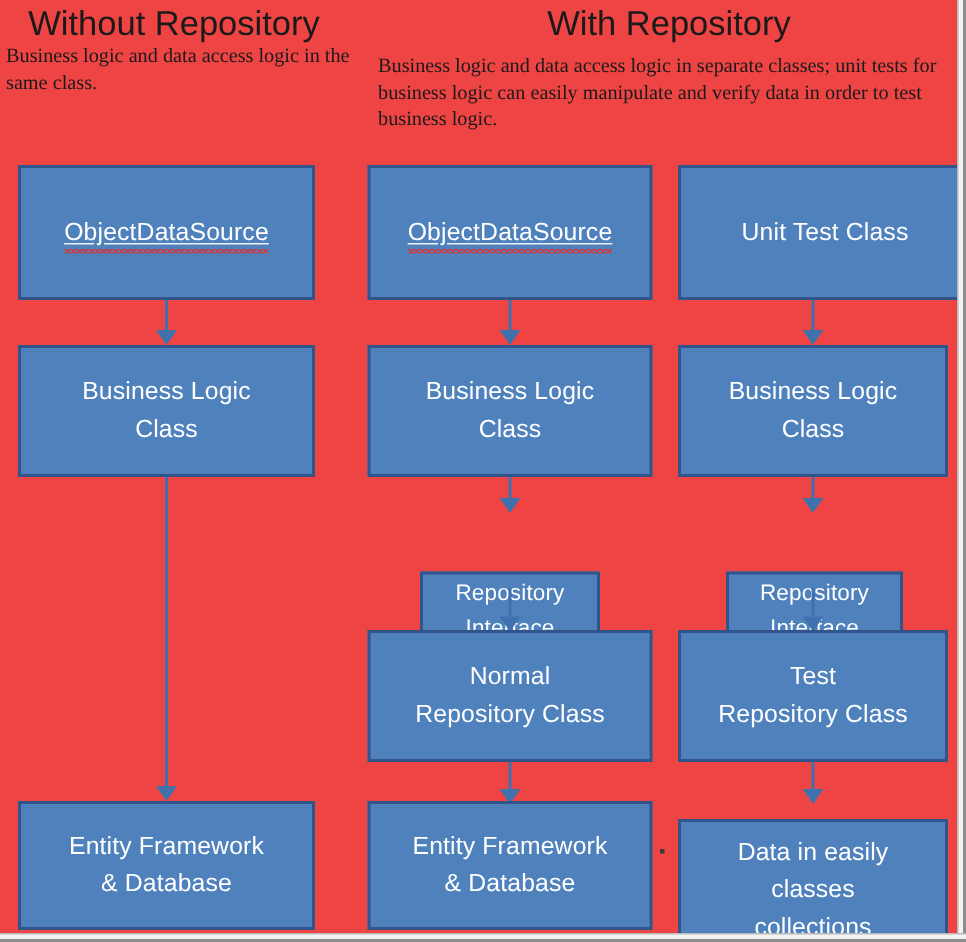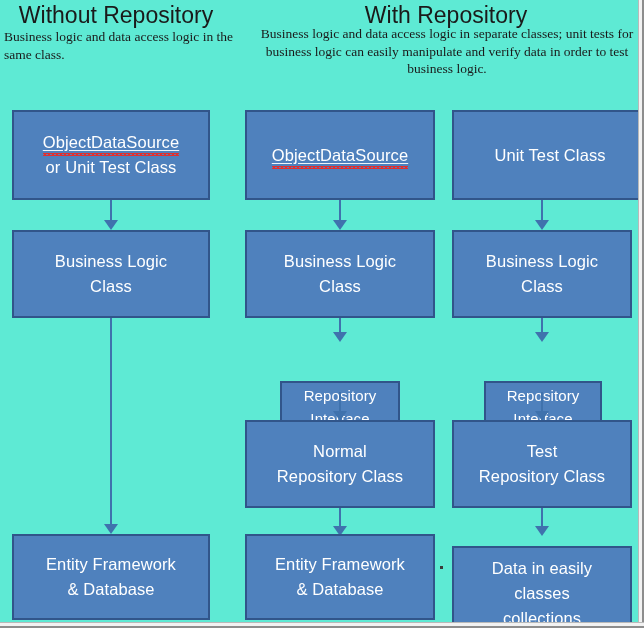--- a/index.html
+++ b/index.html
@@ -10,21 +10,21 @@
   body {
     width: 644px;
     height: 628px;
     font-family: "Liberation Sans", sans-serif;
     overflow: hidden;
   }
   #diagram {
     position: relative;
     width: 644px;
     height: 628px;
-    background: #5eead4;
+    background: #ef4444;
     box-sizing: border-box;
   }
   
   .frame-right {
     position: absolute;
     top: 0;
     right: 0;
     width: 6px;
     height: 628px;
     border-left: 1px solid #b9b9b9;
@@ -58,21 +58,21 @@
     position: absolute;
     color: #1a1a1a;
     font-size: 13.5px;
     line-height: 17.5px;
     font-weight: 400;
     font-family: Liberation Serif, serif;
   }
   #title-left   { left: 0px;   top: 2px;  width: 232px; }
   #sub-left     { left: 4px;   top: 28px; width: 236px; }
   #title-right  { left: 252px; top: 2px;  width: 388px; }
-  #sub-right    { left: 252px; top: 25px; width: 390px; text-align: center; }
+  #sub-right    { left: 252px; top: 35px; width: 390px; }
 
   
   .box {
     position: absolute;
     background: #4f81bd;
     border: 2px solid #31558a;
     box-sizing: border-box;
     color: #ffffff;
     display: flex;
     align-items: center;
@@ -145,21 +145,20 @@
 
   <div class="col-title" id="title-left">Without Repository</div>
   <div class="col-sub" id="sub-left">Business logic and data access logic in the same class.</div>
 
   <div class="col-title" id="title-right">With Repository</div>
   <div class="col-sub" id="sub-right">Business logic and data access logic in separate classes; unit tests for business logic can easily manipulate and verify data in order to test business logic.</div>
 
   <div class="box" style="left:12px; top:110px; width:198px; height:90px;">
     <span class="txt">
       <span class="squiggle">ObjectDataSource</span><br>
-      <span>or Unit Test Class</span>
     </span>
   </div>
 
   <div class="arrow" style="left:104px; top:200px; height:30px;">
     <span class="shaft" style="height:20px;"></span>
     <span class="head" style="top:20px;"></span>
   </div>
 
   <div class="box" style="left:12px; top:230px; width:198px; height:88px;">
     <span class="txt">

